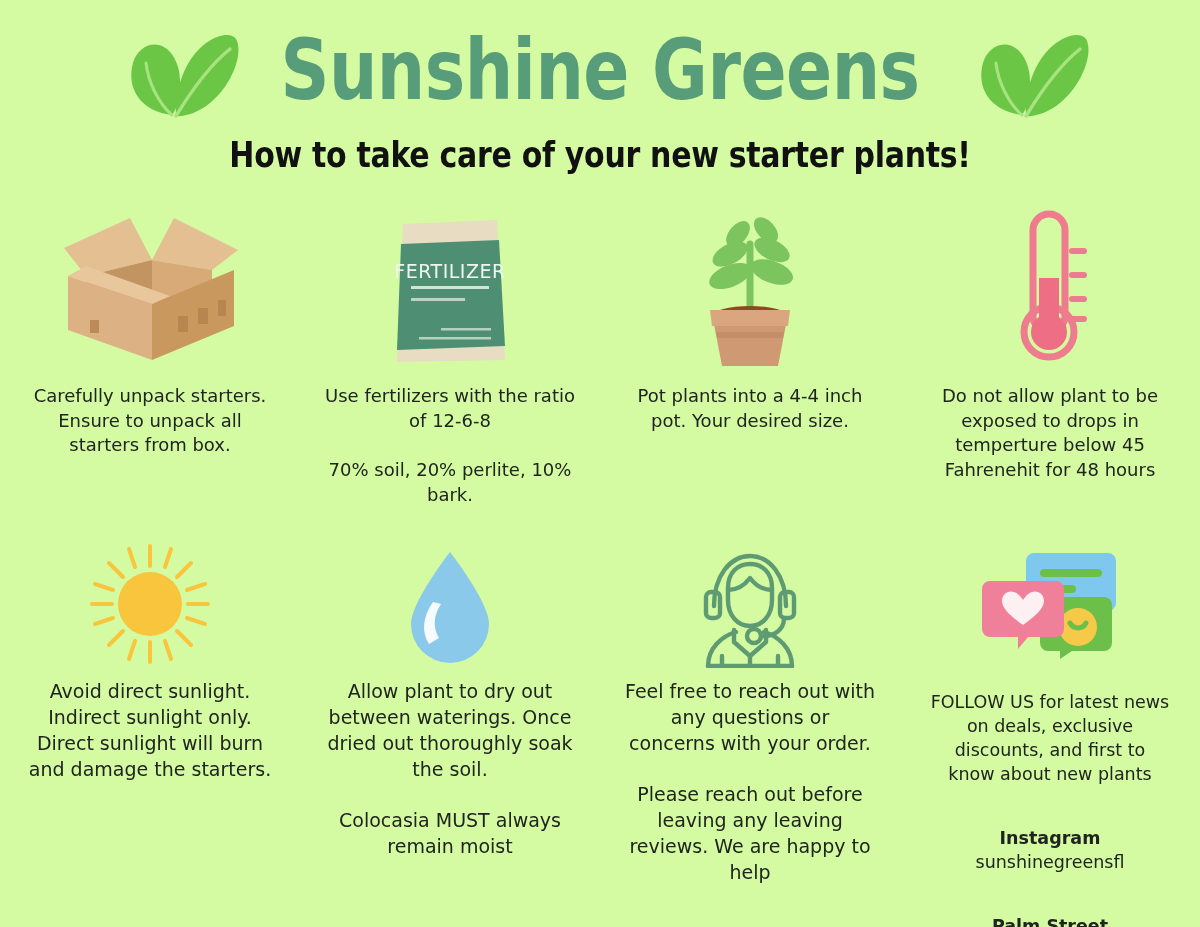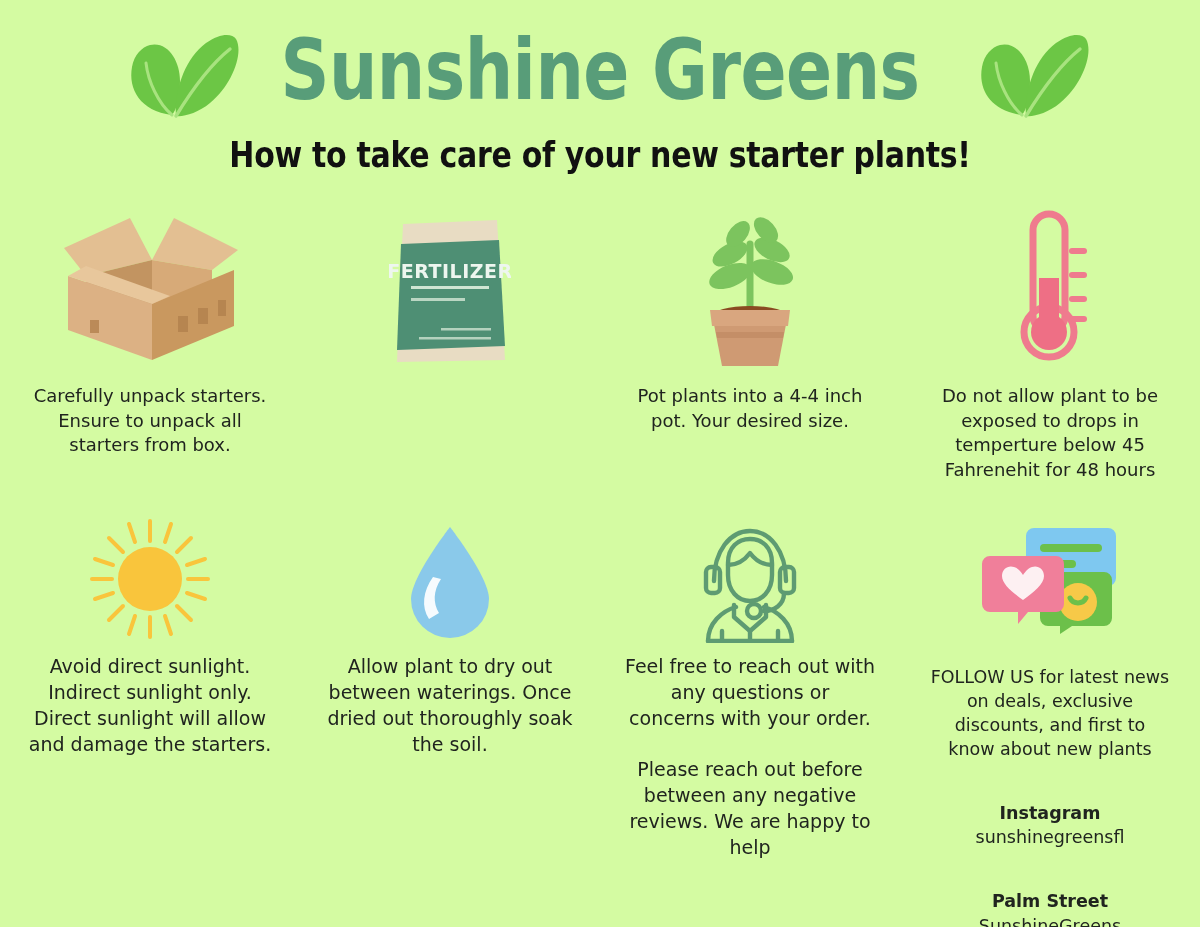--- a/index.html
+++ b/index.html
@@ -66,21 +66,21 @@
     flex-direction: column;
     align-items: center;
     padding: 0 22px;
     box-sizing: border-box;
   }
   .icon-box {
     display: flex;
     align-items: flex-end;
     justify-content: center;
   }
-  .row1 .icon-box { height: 170px; font-weight: bold; }
+  .row1 .icon-box { height: 170px; }
   .row2 .icon-box { height: 130px; }
   .caption {
     text-align: center;
     font-family: "DejaVu Sans", sans-serif;
     font-size: 18px;
     line-height: 1.37;
     color: #20241f;
     margin-top: 14px;
     max-width: 250px;
   }
@@ -166,20 +166,24 @@
     <div class="icon-box">
       <svg width="122" height="160" viewBox="0 0 122 160">
         <path d="M14 14 L108 10 L116 150 L8 152 Z" fill="#e8dcc3"></path>
         <path d="M12 34 L110 30 L116 136 L8 140 Z" fill="#4e8f74"></path>
         <text x="61" y="68" text-anchor="middle" fill="#eef6ef" font-family="DejaVu Sans, sans-serif" font-size="19" letter-spacing="0.5">FERTILIZER</text>
         <rect x="22" y="76" width="78" height="3" fill="#dfeede" opacity="0.9"></rect>
         <rect x="22" y="88" width="54" height="3" fill="#dfeede" opacity="0.75"></rect>
         <rect x="52" y="118" width="50" height="2.5" fill="#dfeede" opacity="0.7"></rect>
         <rect x="30" y="127" width="72" height="2.5" fill="#dfeede" opacity="0.7"></rect>
       </svg>
+    </div>
+    <div class="caption">
+      <div class="para">Use fertilizers with the ratio of 12-6-8</div>
+      <div class="para">70% soil, 20% perlite, 10% bark.</div>
     </div>
   </div>
 
   <div class="cell">
     <div class="icon-box">
       <svg width="140" height="160" viewBox="0 0 140 160">
 
         <path d="M70 124 C70 96 70 62 70 34" stroke="#7cc45e" stroke-width="7" fill="none" stroke-linecap="round"></path>
 
         <ellipse cx="50" cy="66" rx="22" ry="11" fill="#7cc45e" transform="rotate(-22 50 66)"></ellipse>
@@ -241,33 +245,34 @@
           <line x1="86" y1="9" x2="80" y2="27"></line>
           <line x1="50" y1="101" x2="44" y2="119"></line>
           <line x1="10" y1="44" x2="28" y2="50"></line>
           <line x1="102" y1="78" x2="120" y2="84"></line>
           <line x1="10" y1="84" x2="28" y2="78"></line>
           <line x1="102" y1="50" x2="120" y2="44"></line>
         </g>
       </svg>
     </div>
     <div class="caption">
-      <div class="para">Avoid direct sunlight. Indirect sunlight only. Direct sunlight will allow and damage the starters.</div>
+      <div class="para">Avoid direct sunlight. Indirect sunlight only. Direct sunlight will burn and damage the starters.</div>
     </div>
   </div>
 
   <div class="cell">
     <div class="icon-box">
       <svg width="94" height="122" viewBox="0 0 94 122">
         <path d="M47 6 C47 6 86 56 86 78 a39 39 0 0 1 -78 0 C8 56 47 6 47 6 Z" fill="#8ac9ea"></path>
         <path d="M30 56 C20 70 18 86 26 98 L36 92 C30 82 30 70 38 58 Z" fill="#ffffff" opacity="0.92"></path>
       </svg>
     </div>
     <div class="caption">
       <div class="para">Allow plant to dry out between waterings. Once dried out thoroughly soak the soil.</div>
+      <div class="para">Colocasia MUST always remain moist</div>
     </div>
   </div>
 
   <div class="cell">
     <div class="icon-box">
       <svg width="132" height="124" viewBox="0 0 132 124">
         <g fill="none" stroke="#5e9b72" stroke-width="4.4" stroke-linecap="round" stroke-linejoin="round">
           <path d="M30 62 C30 32 46 12 66 12 C86 12 102 32 102 62"></path>
           <path d="M44 44 C44 28 54 20 66 20 C78 20 88 28 88 44 L88 56 C88 72 78 82 66 82 C54 82 44 72 44 56 Z"></path>
           <path d="M44 46 C52 46 60 42 66 34 C72 42 80 46 88 46"></path>
@@ -280,21 +285,21 @@
           <path d="M108 122 C108 104 94 92 80 88"></path>
           <path d="M66 112 L66 122"></path>
           <path d="M38 112 L38 122"></path>
           <path d="M94 112 L94 122"></path>
           <path d="M24 122 L108 122"></path>
         </g>
       </svg>
     </div>
     <div class="caption">
       <div class="para">Feel free to reach out with any questions or concerns with your order.</div>
-      <div class="para">Please reach out before between any negative reviews. We are happy to help</div>
+      <div class="para">Please reach out before leaving any leaving reviews. We are happy to help</div>
     </div>
   </div>
 
   <div class="cell cell-followus">
     <div class="icon-box">
       <svg width="140" height="112" viewBox="0 0 140 112">
 
         <path d="M54 6 L128 6 a8 8 0 0 1 8 8 L136 56 a8 8 0 0 1 -8 8 L74 64 L62 82 L62 64 L54 64 a8 8 0 0 1 -8 -8 L46 14 a8 8 0 0 1 8 -8 Z" fill="#7ec8f0"></path>
         <rect x="60" y="22" width="62" height="8" rx="4" fill="#6cc04a"></rect>
         <rect x="60" y="38" width="36" height="8" rx="4" fill="#6cc04a"></rect>

